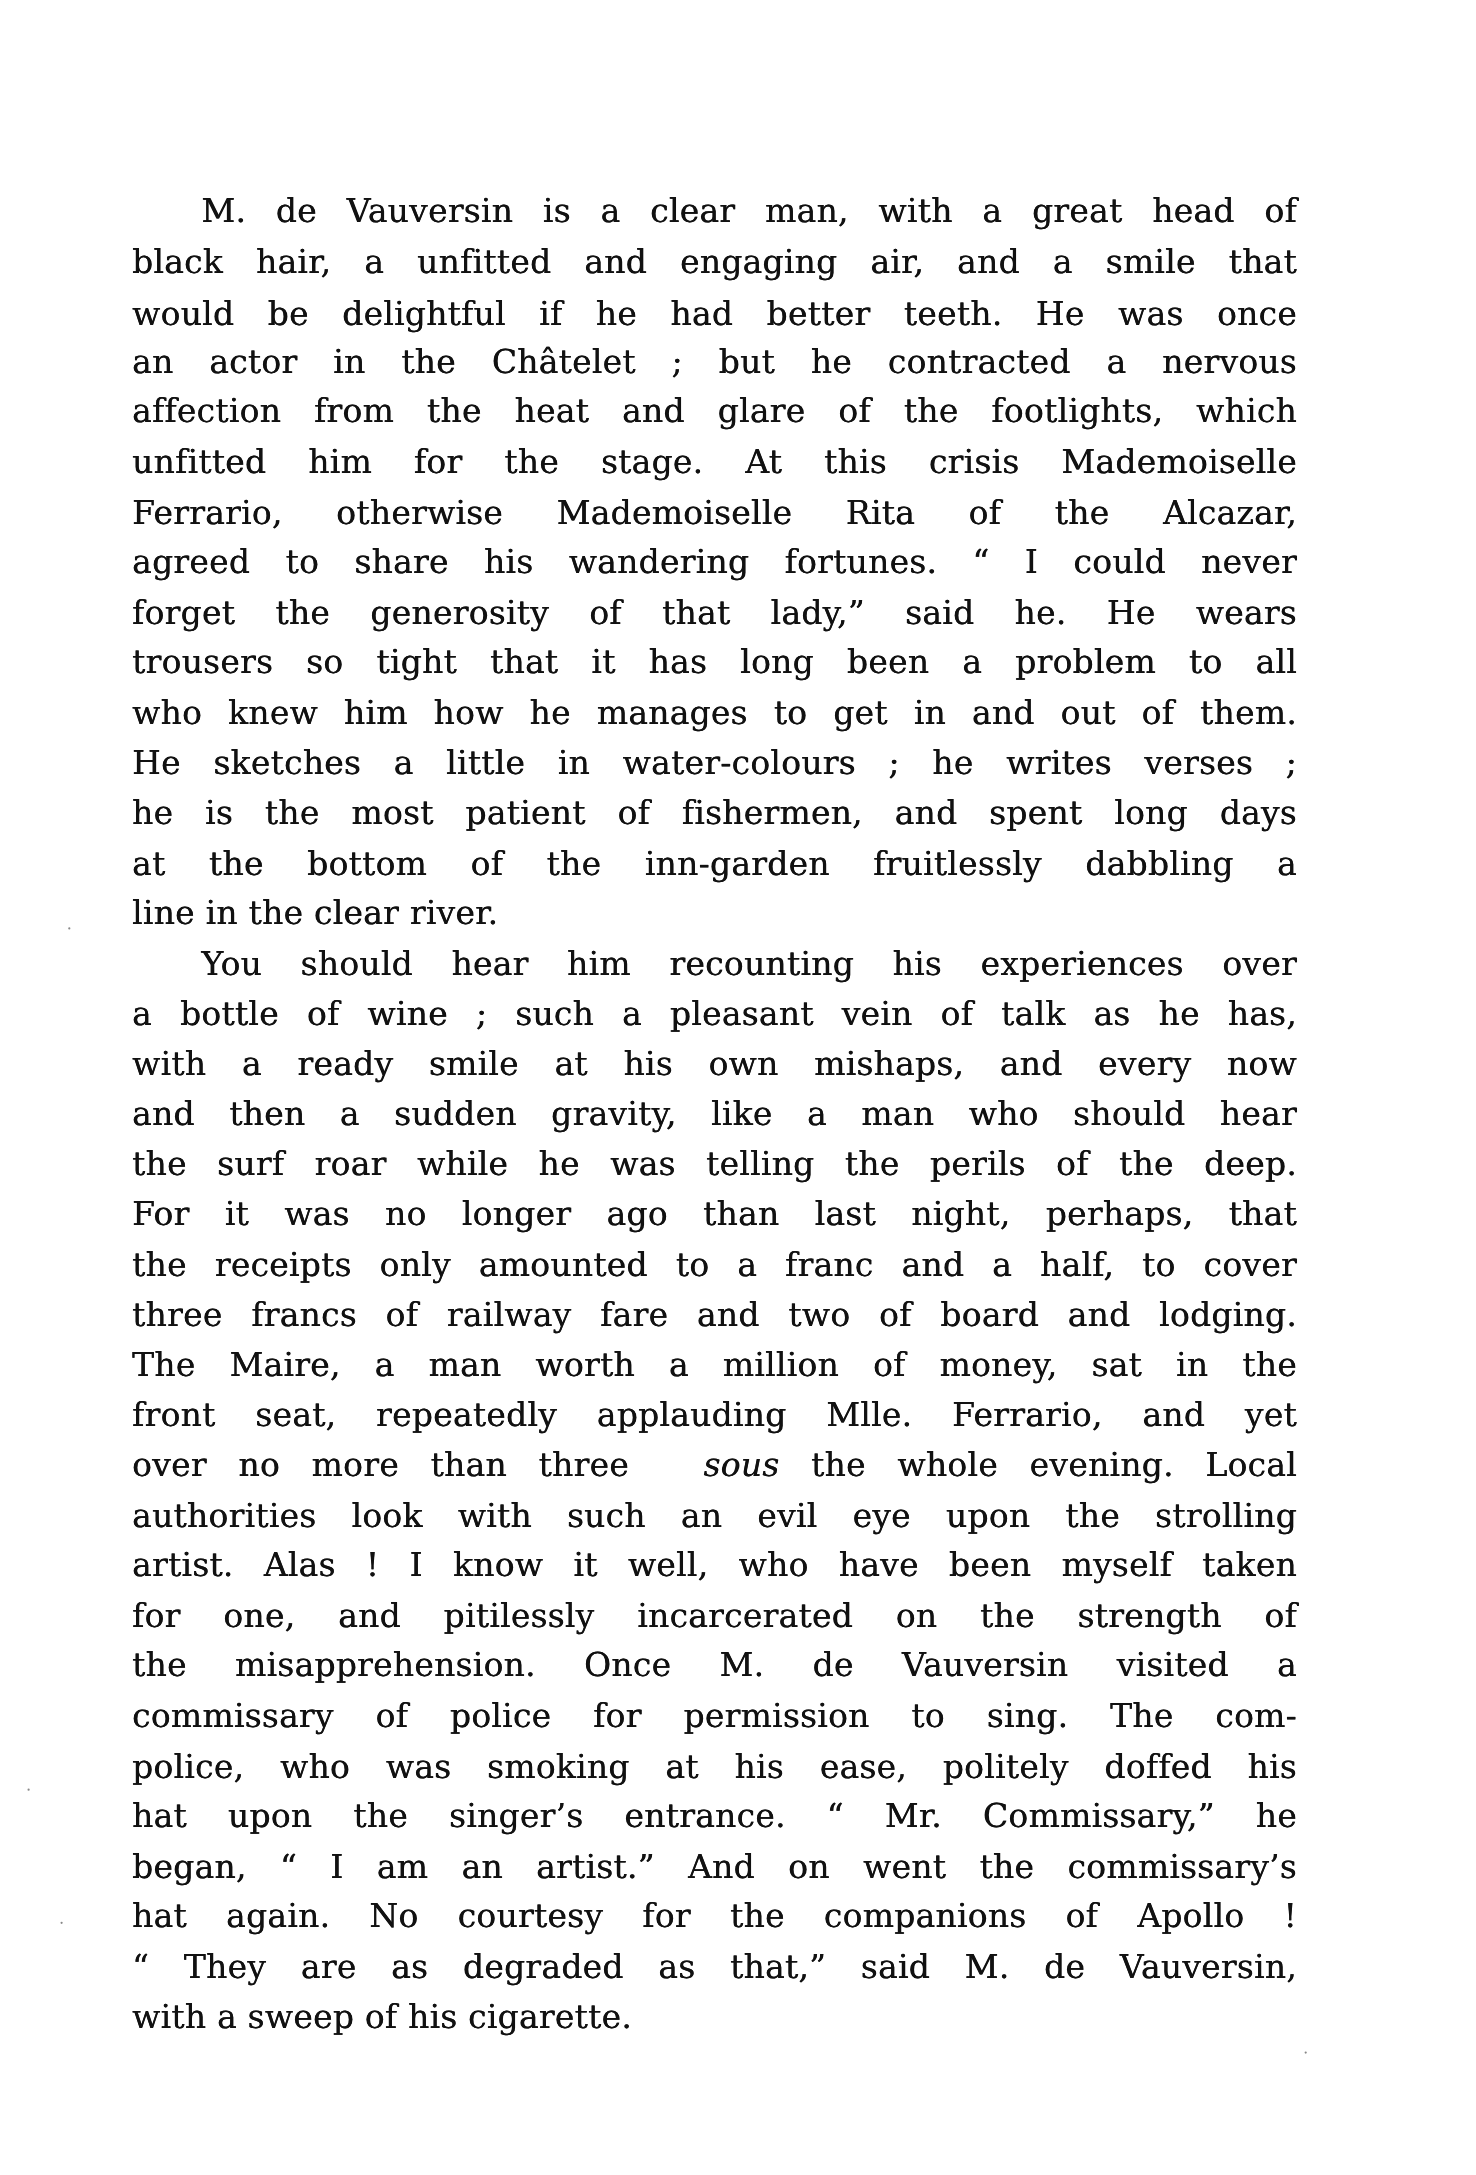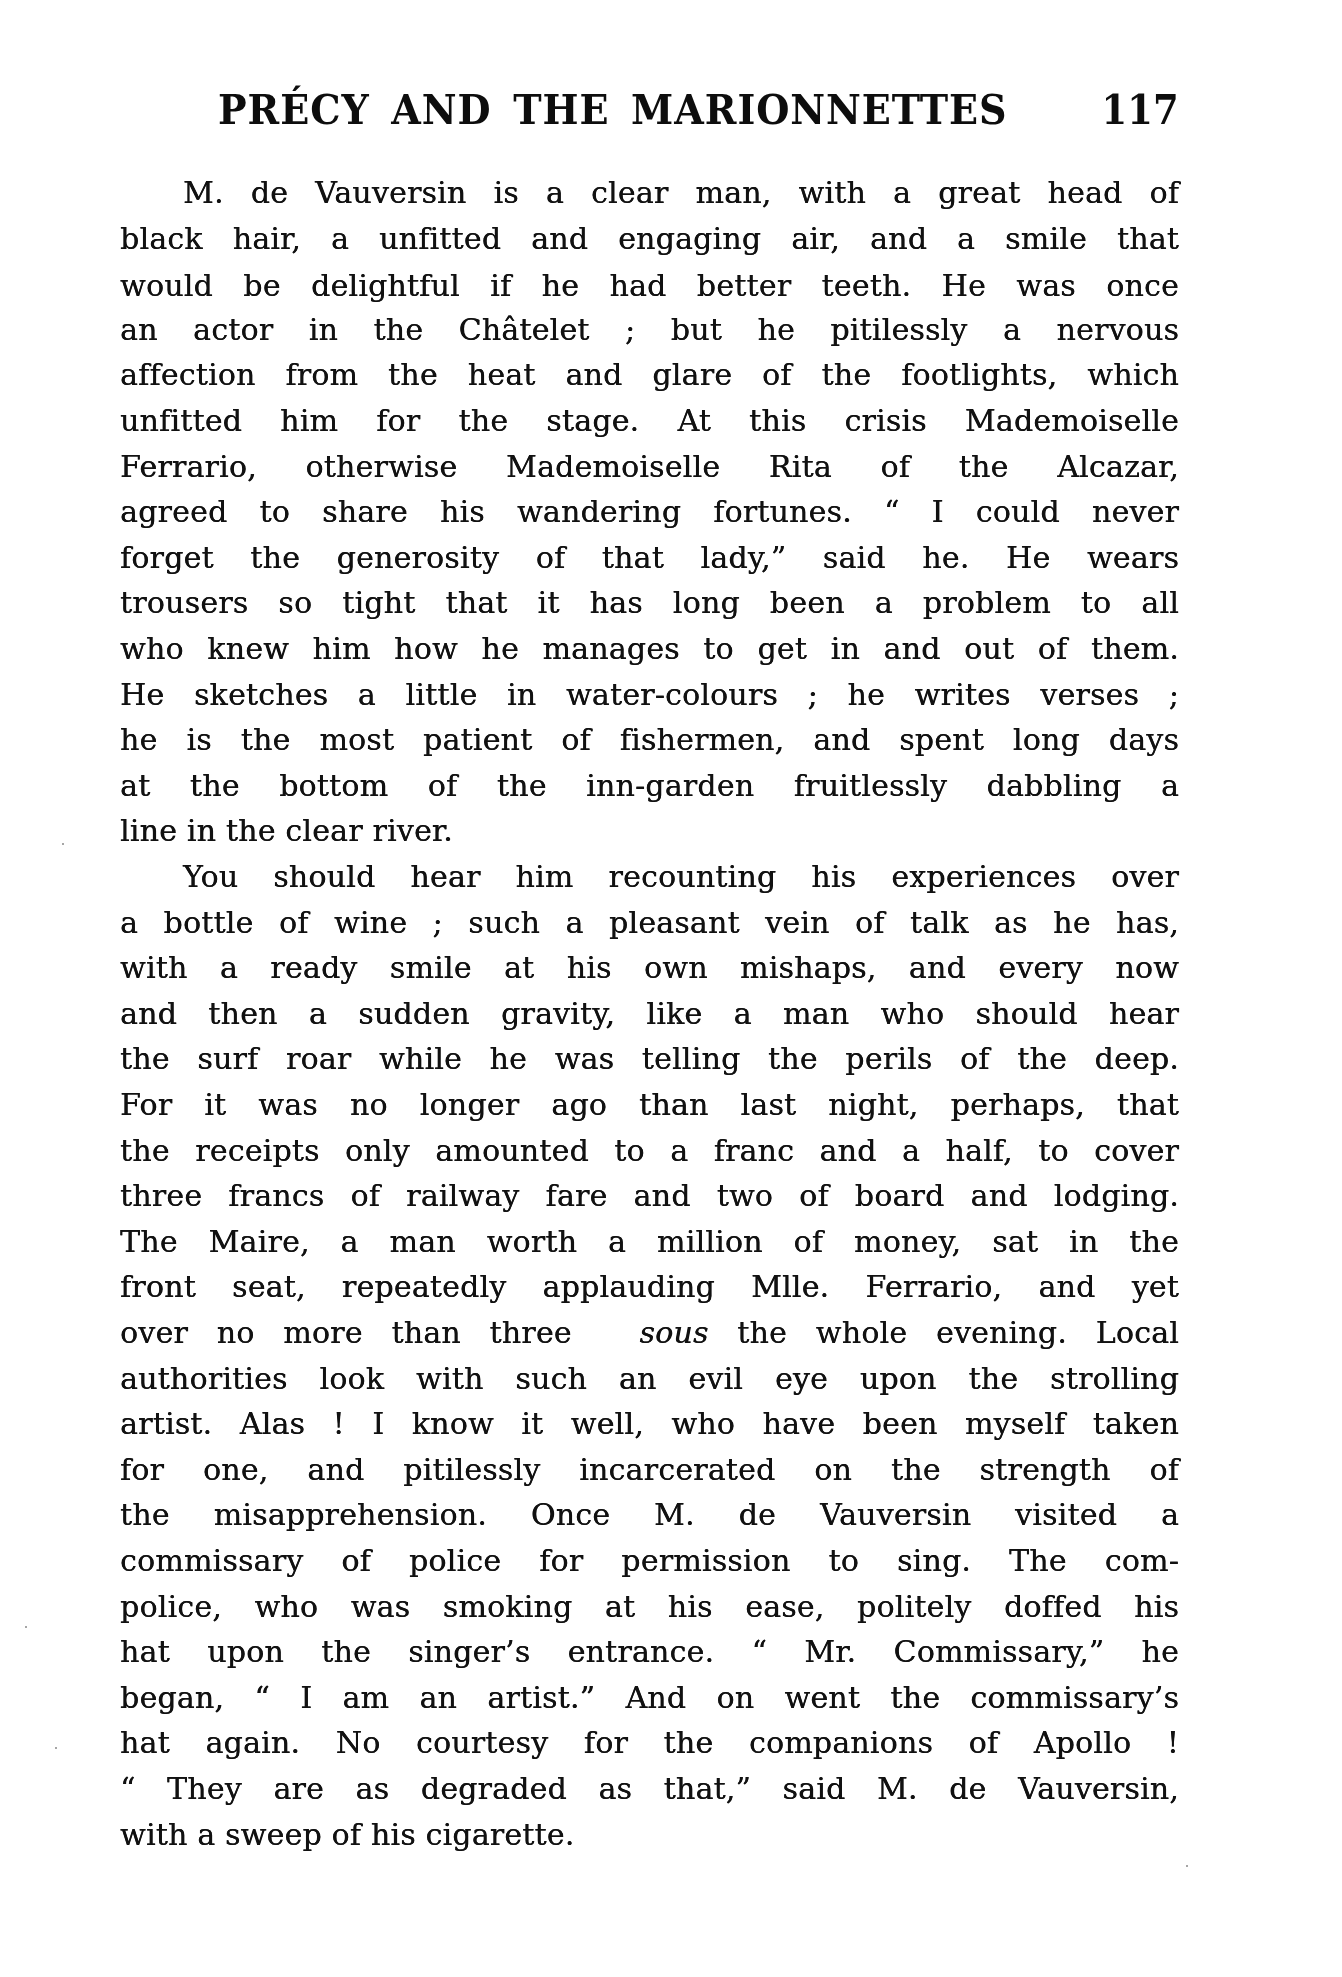--- a/index.html
+++ b/index.html
@@ -92,32 +92,28 @@
       height: 2px;
       background: #888888;
       border-radius: 1px;
     }
   </style>
 </head>
 <body>
 
 <div class="page">
 
-  <div class="running-head">
-    <span class="running-title">PRÉCY AND THE MARIONNETTES</span>
-    <span class="page-number">117</span>
-  </div>
 
   <div class="body-text">
 
     <div class="paragraph">
       <div class="line indent" style="top:170px">M. de Vauversin is a clear man, with a great head of</div>
       <div class="line" style="top:215.6px">black hair, a unfitted and engaging air, and a smile that</div>
       <div class="line" style="top:263px">would be delightful if he had better teeth.  He was once</div>
-      <div class="line" style="top:306.8px">an actor in the Châtelet ;  but he pitilessly a nervous</div>
+      <div class="line" style="top:306.8px">an actor in the Châtelet ;  but he contracted a nervous</div>
       <div class="line" style="top:352.4px">affection from the heat and glare of the footlights, which</div>
       <div class="line" style="top:398px">unfitted him for the stage.  At this crisis Mademoiselle</div>
       <div class="line" style="top:443.6px">Ferrario, otherwise Mademoiselle Rita of the Alcazar,</div>
       <div class="line" style="top:489.2px">agreed to share his wandering fortunes.  “ I could never</div>
       <div class="line" style="top:534.8px">forget the generosity of that lady,” said he.  He wears</div>
       <div class="line" style="top:580.4px">trousers so tight that it has long been a problem to all</div>
       <div class="line" style="top:626px">who knew him how he manages to get in and out of them.</div>
       <div class="line" style="top:671.6px">He sketches a little in water-colours ;  he writes verses ;</div>
       <div class="line" style="top:717.2px">he is the most patient of fishermen, and spent long days</div>
       <div class="line" style="top:762.8px">at the bottom of the inn-garden fruitlessly dabbling a</div>

